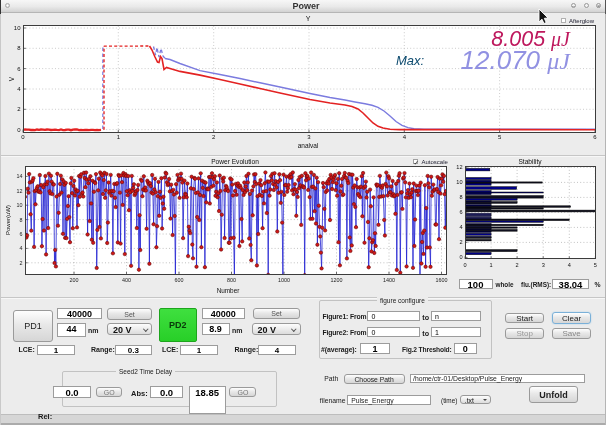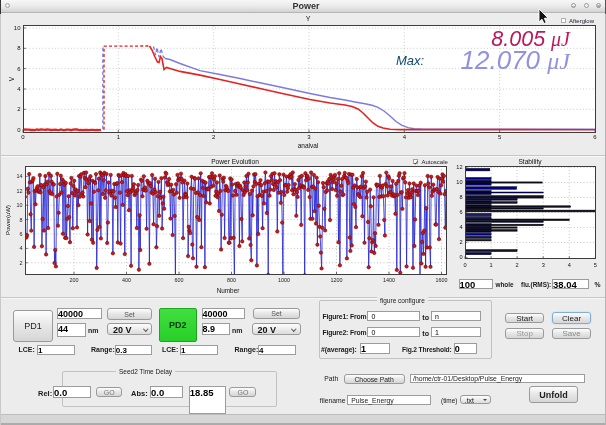--- a/index.html
+++ b/index.html
@@ -1,16 +1,16 @@
 <!DOCTYPE html>
 <html><head><meta charset="utf-8"><style>
 *{margin:0;padding:0;box-sizing:border-box}
 body{width:606px;height:425px;position:relative;overflow:hidden;background:#ececec;font-family:"Liberation Sans",sans-serif}
 .abs{position:absolute}
-.inp{position:absolute;background:#fff;border:1px solid #9c9c9c;color:#000;font-size:9px;font-weight:bold;line-height:1}
+.inp{position:absolute;background:#fff;border:1px solid #9c9c9c;color:#000;text-align:center;font-size:9px;font-weight:bold;line-height:1}
 .lbl{position:absolute;color:#1a1a1a;font-size:7px;white-space:nowrap}
 .btn{position:absolute;background:linear-gradient(#fefefe,#e8e8e8 45%,#d6d6d6);border:1px solid #9a9a9a;border-radius:3px;color:#222;font-size:8px;text-align:center;font-family:"Liberation Sans",sans-serif}
 .grp{position:absolute;border:1px solid #c2c2c2;border-radius:2px}
 .grpt{position:absolute;background:#ececec;padding:0 3px;font-size:6.5px;color:#1a1a1a;white-space:nowrap}
 .dd{position:absolute;background:linear-gradient(#fdfdfd,#dcdcdc);border:1px solid #9a9a9a;border-radius:3px;color:#111;font-size:9px;font-weight:bold}
 </style></head>
 <body>
 
 <div class="abs" style="left:0;top:0;width:606px;height:425px;border-left:1px solid #c9c9c9;border-right:1px solid #b5b5b5"></div>
 <div class="abs" style="left:0;top:0;width:1px;height:14px;background:#333"></div>
@@ -880,21 +880,21 @@
     <span style="position:absolute;left:5px;top:1.5px">20 V</span>
     <span style="position:absolute;right:4px;top:3.5px;width:3.5px;height:3.5px;border-right:1.1px solid #555;border-bottom:1.1px solid #555;transform:rotate(45deg)"></span>
   </div>
 <div class="lbl" style="left:162px;top:346.3px;font-weight:bold">LCE:</div>
 <div class="inp" style="left:180px;top:344.8px;width:38px;height:9.8px;font-size:8px;line-height:9px">1</div>
 <div class="lbl" style="left:234.5px;top:346.3px;font-weight:bold">Range:</div>
 <div class="inp" style="left:258px;top:344.8px;width:38px;height:9.8px;font-size:8px;line-height:9px">4</div>
 
 <div class="grp" style="left:62px;top:370.5px;width:215px;height:36px"></div>
 <div class="grpt" style="left:116px;top:367.5px">Seed2 Time Delay</div>
-<div class="lbl" style="left:38px;top:389px;font-size:7.5px;font-weight:bold">Rel:</div>
+<div class="lbl" style="left:38px;top:412px;font-size:7.5px;font-weight:bold">Rel:</div>
 <div class="inp" style="left:53px;top:386px;width:38px;height:12px;font-size:9.5px;line-height:11px">0.0</div>
 <div class="btn" style="left:96.3px;top:386.5px;width:26px;height:10.5px;font-size:7px;line-height:9.5px;color:#777">GO</div>
 <div class="lbl" style="left:131px;top:389px;font-size:7.5px;font-weight:bold">Abs:</div>
 <div class="inp" style="left:150px;top:386px;width:33px;height:12px;font-size:9.5px;line-height:11px">0.0</div>
 <div class="inp" style="left:188.7px;top:386px;width:37px;height:28px;font-size:9.5px;line-height:11px">18.85</div>
 <div class="btn" style="left:229.4px;top:386.5px;width:27px;height:10.5px;font-size:7px;line-height:9.5px;color:#777">GO</div>
 
 <div class="grp" style="left:319.4px;top:300px;width:172.4px;height:59.2px"></div>
 <div class="grpt" style="left:377px;top:297px">figure configure</div>
 <div class="lbl" style="left:322.6px;top:312.5px;font-size:6.8px;font-weight:bold;letter-spacing:-0.15px">Figure1: From</div>

